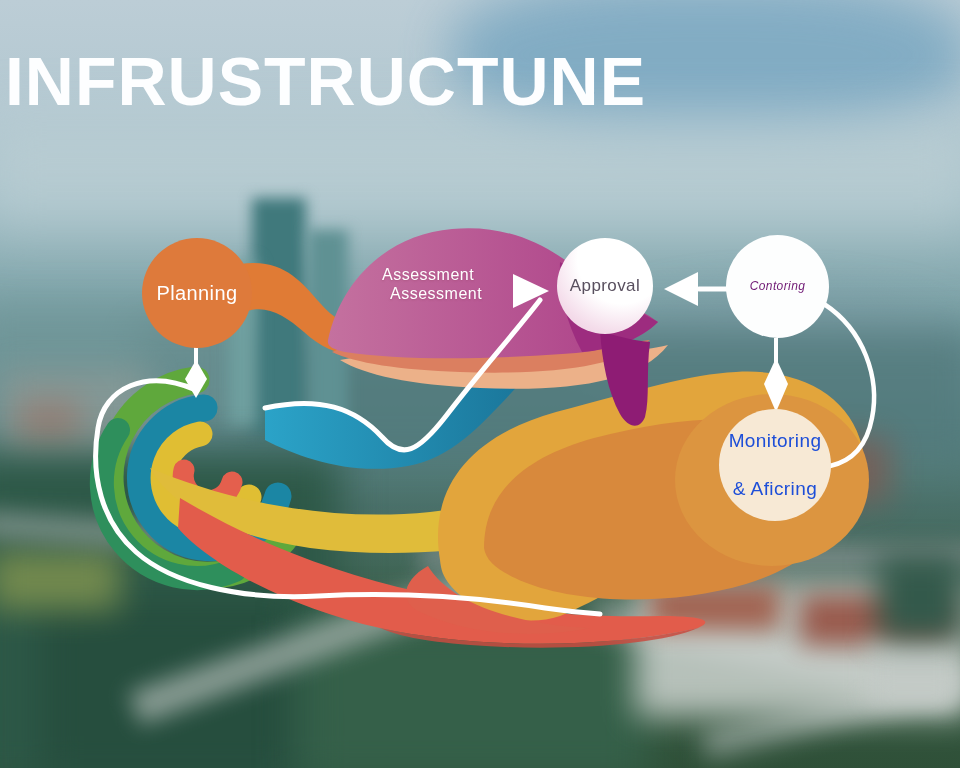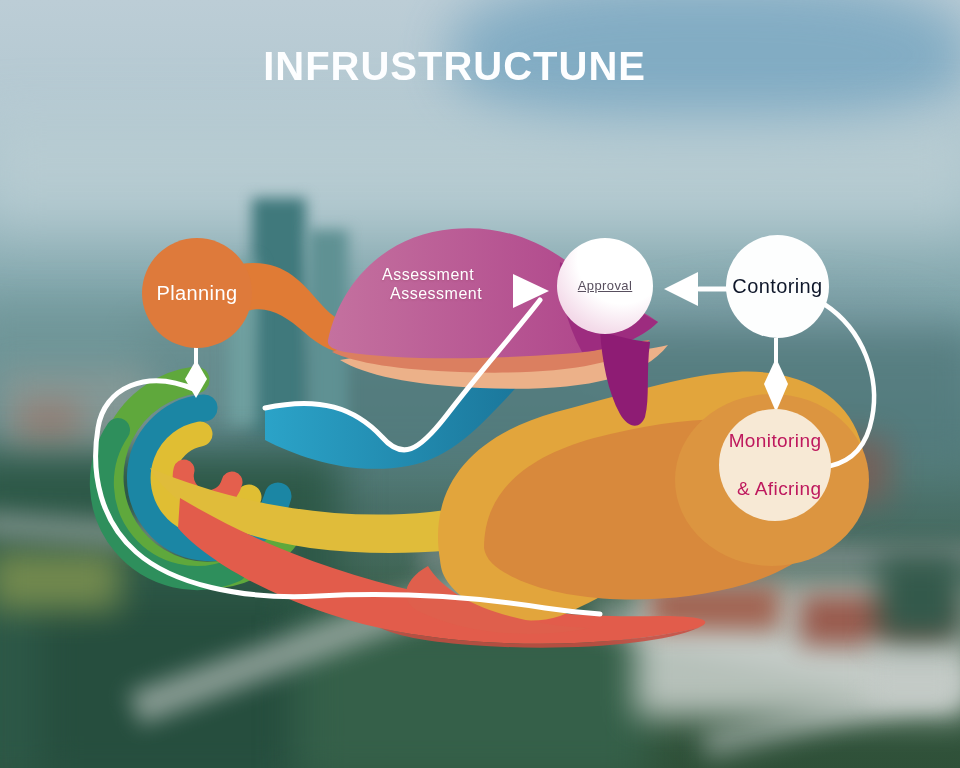--- a/index.html
+++ b/index.html
@@ -15,32 +15,32 @@
   
   svg.art{position:absolute;left:0;top:0;z-index:3;}
   
   .node{position:absolute;border-radius:50%;display:flex;align-items:center;justify-content:center;
         text-align:center;z-index:5;}
   .node span{display:block;line-height:1.25;letter-spacing:.4px;}
   .node-planning{left:142px;top:238px;width:110px;height:110px;background:#de7a3b;}
   .node-planning span{color:#fff;font-size:20px;}
   .node-approval{left:557px;top:238px;width:96px;height:96px;background:#fff;
       background:radial-gradient(circle at 68% 22%, #ffffff 0 45%, #f4dcea 75%, #ecc9df 100%);}
-  .node-approval span{color:#584f5e;font-size:13px;text-decoration:underline;}
+  .node-approval span{color:#584f5e;font-size:17px;}
   .node-contoring{left:726px;top:235px;width:103px;height:103px;background:#fdfefe;}
-  .node-contoring span{color:#0f172a;font-size:20px;}
+  .node-contoring span{color:#701a75;font-size:12px;font-style:italic;}
   .node-monitoring{left:719px;top:409px;width:112px;height:112px;background:#f7e9d5;}
-  .node-monitoring span{color:#be185d;font-size:19px;text-align:right;}
+  .node-monitoring span{color:#1d4ed8;font-size:19px;}
   
   .assessment-label{position:absolute;left:382px;top:266px;z-index:6;color:#fff;
       font-size:16px;letter-spacing:.5px;text-shadow:0 1px 2px rgba(140,60,90,.35);}
   .assessment-label .l2{margin-left:8px;margin-top:1px;}
   
   .title{position:absolute;top:46px;right:314px;z-index:7;
-      color:#fdfeff;font-weight:bold;font-size:40px;line-height:1.04;letter-spacing:1px;
+      color:#fdfeff;font-weight:bold;font-size:68px;line-height:1.04;letter-spacing:1px;
       font-family:"Liberation Sans",sans-serif;}
 </style>
 </head>
 <body>
 
 <div class="stage">
 
   <div class="bg" style="left:450px;top:-20px;width:520px;height:150px;background:#79a7c1;filter:blur(26px);opacity:.85;border-radius:40%;"></div>
   <div class="bg" style="left:-20px;top:120px;width:1000px;height:110px;background:#c2d3d8;filter:blur(28px);opacity:.6;"></div>
   <div class="bg" style="left:590px;top:292px;width:380px;height:110px;background:#7b98a3;filter:blur(20px);opacity:.55;border-radius:50% 50% 0 0;"></div>

